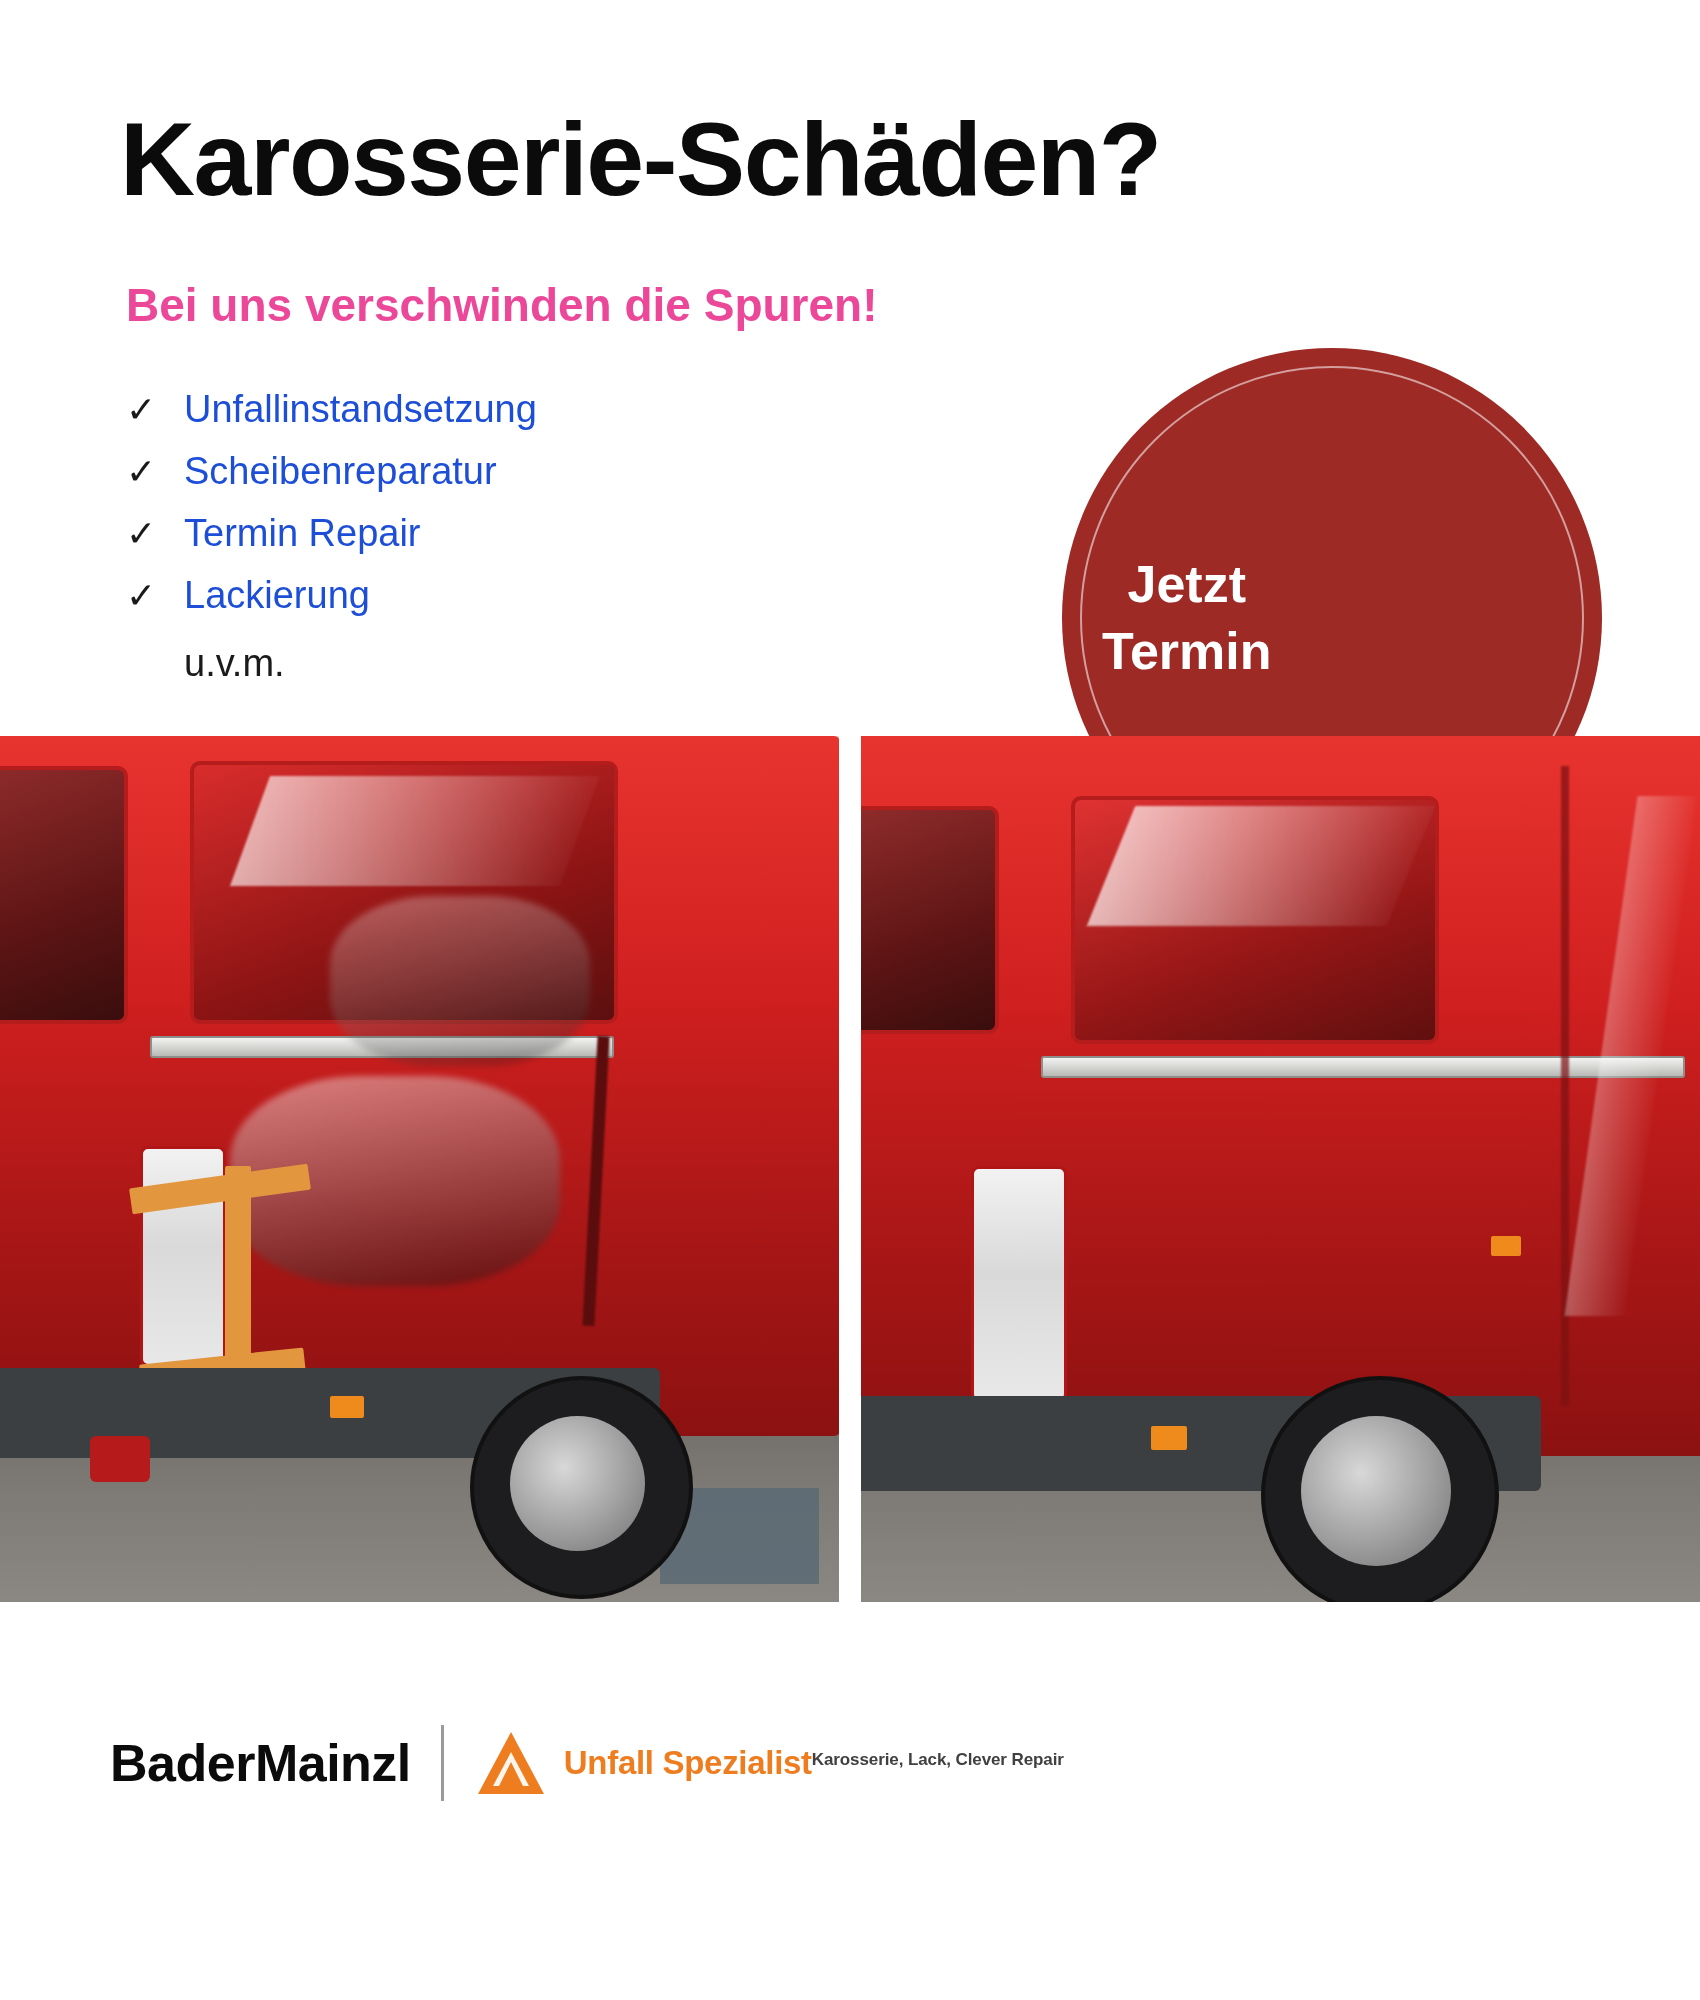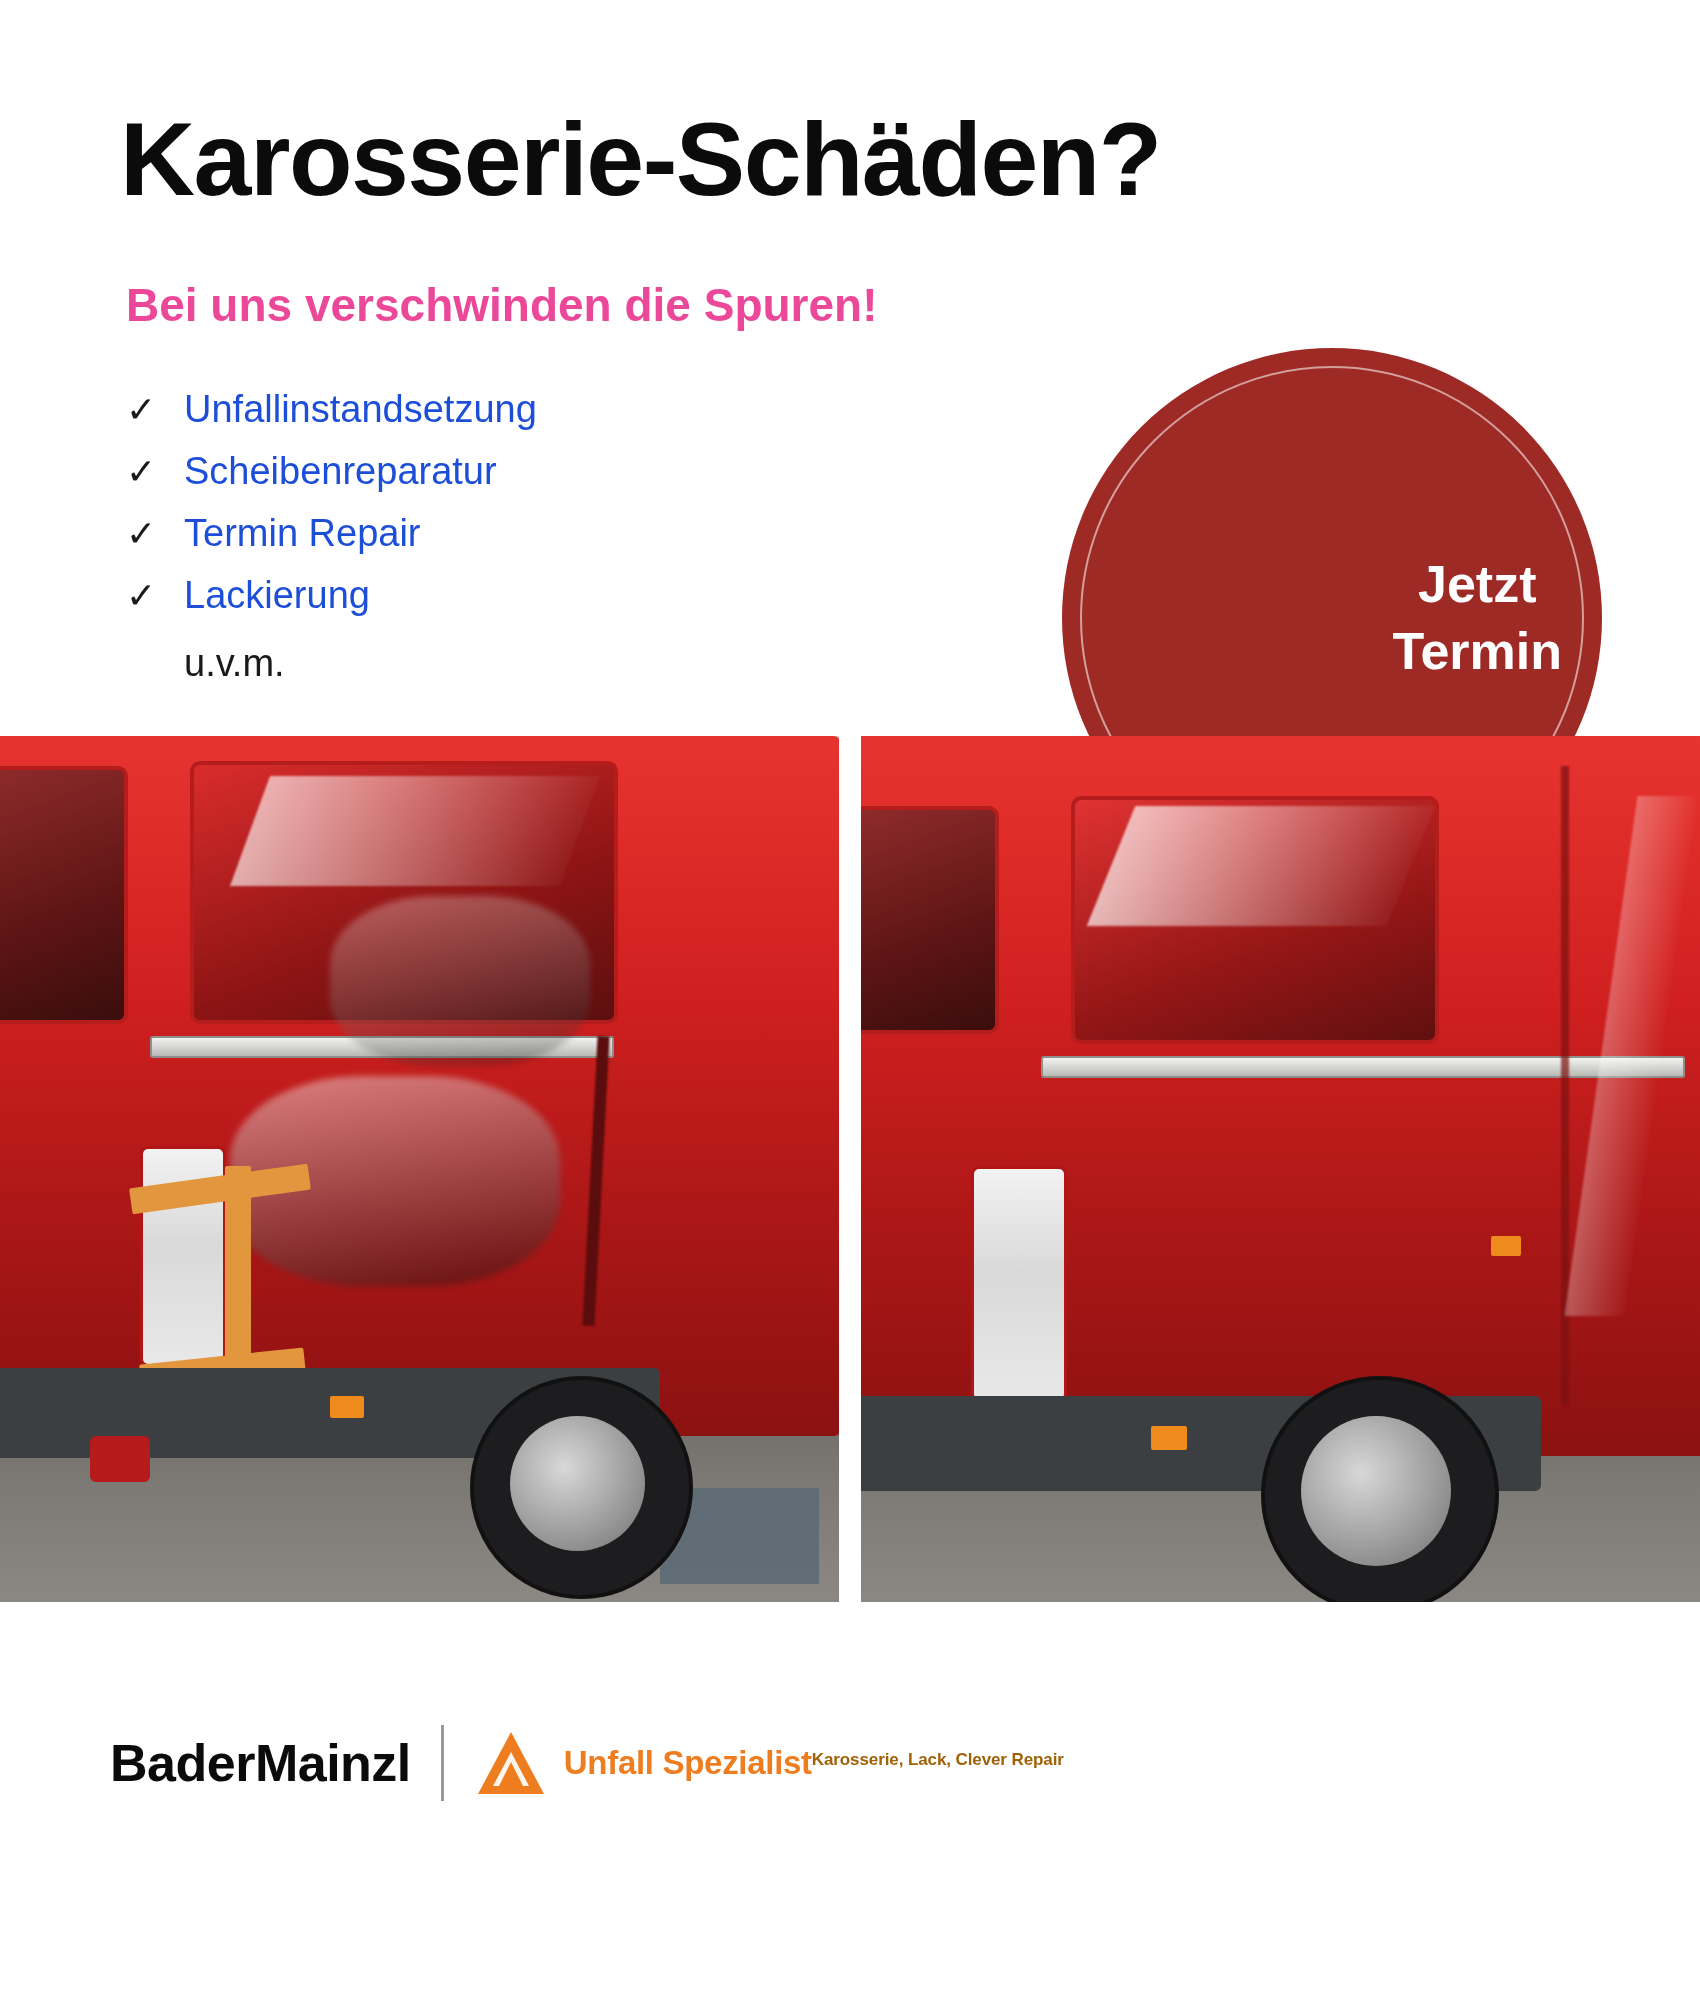--- a/index.html
+++ b/index.html
@@ -81,21 +81,21 @@
     position: absolute;
     left: 1062px;
     top: 348px;
     width: 540px;
     height: 540px;
     border-radius: 50%;
     background: #9e2a26;
     color: #ffffff;
     display: flex;
     align-items: center;
-    justify-content: flex-end;
+    justify-content: flex-start;
     text-align: center;
     box-sizing: border-box;
   }
   .cta-badge::after {
     content: "";
     position: absolute;
     left: 18px;
     top: 18px;
     right: 18px;
     bottom: 18px;
@@ -267,21 +267,21 @@
   .logo-title {
     font-size: 33px;
     font-weight: bold;
     color: #ee7d20;
     line-height: 1.05;
     letter-spacing: -0.3px;
   }
   .logo-sub {
     font-size: 17px;
     font-weight: bold;
-    color: #a16207;
+    color: #404040;
     margin-top: 4px;
     letter-spacing: -0.1px;
   }
 </style>
 </head>
 <body>
 
 <div class="ad-root">
 
   <div class="headline">Karosserie-Schäden?</div>

